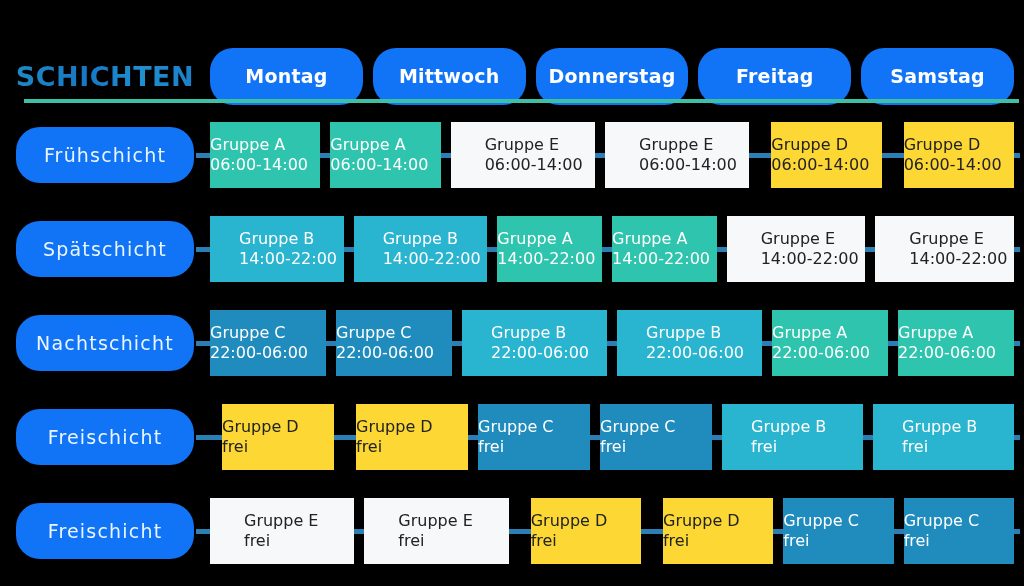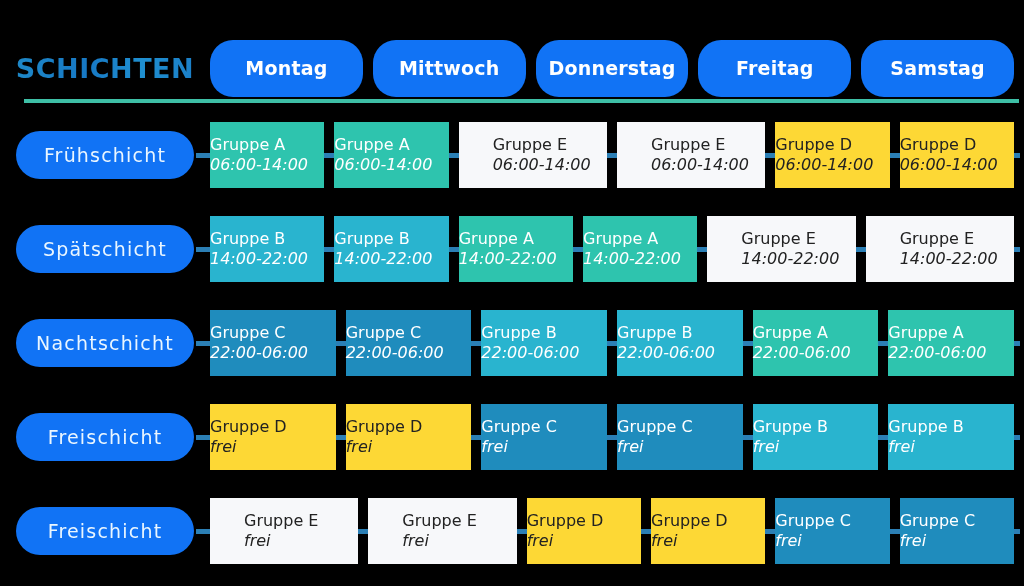--- a/index.html
+++ b/index.html
@@ -19,21 +19,21 @@
     position: relative;
     width: 1024px;
     height: 586px;
     background: #000000;
   }
 
   
   .header-row {
     position: absolute;
     left: 0;
-    top: 42px;
+    top: 50px;
     width: 1024px;
     height: 52px;
     display: flex;
     align-items: center;
   }
   .title-cell {
     width: 210px;
     flex: 0 0 210px;
     display: flex;
     align-items: center;
@@ -100,21 +100,21 @@
     display: flex;
     align-items: center;
     justify-content: center;
     position: relative;
     z-index: 3;
   }
   .row-pill {
     background: #1173f5;
     color: #eaf6ff;
     border-radius: 24px;
-    height: 48px;
+    height: 56px;
     min-width: 178px;
     padding: 0 18px;
     display: flex;
     align-items: center;
     justify-content: center;
     font-size: 19px;
     font-weight: 400;
     letter-spacing: 1.2px;
     white-space: nowrap;
     box-sizing: border-box;
@@ -134,39 +134,39 @@
     display: flex;
     flex-direction: column;
     align-items: flex-start;
     justify-content: center;
     line-height: 1.22;
     font-size: 16px;
     box-sizing: border-box;
     position: relative;
   }
   .cell .grp { white-space: nowrap; }
-  .cell .tm  { white-space: nowrap; font-style: italic; }
+  .cell .tm  { white-space: nowrap; }
 
   
   .rail {
     position: absolute;
     left: 196px;
     right: 4px;
     top: 50%;
     height: 5px;
     margin-top: -2px;
     background: #2b7fb5;
     z-index: 1;
   }
 
   
   .c-teal   { background: #2ec4ae; color: #ffffff; }
-  .c-cyan   { background: #29b4cf; color: #ffffff; }
+  .c-cyan   { background: #29b4cf; color: #ffffff; padding-left: 29px; }
   .c-blue   { background: #1f8cbd; color: #ffffff; }
-  .c-yellow { background: #fdd835; color: #222222; }
+  .c-yellow { background: #fdd835; color: #222222; margin-left: 12px; }
   .c-white  { background: #f7f8fa; color: #222222; padding-left: 34px; }
 </style>
 </head>
 <body>
 
 <div id="board">
 
   <div class="header-row">
     <div class="title-cell">
       <div class="board-title">SCHICHTEN</div>

